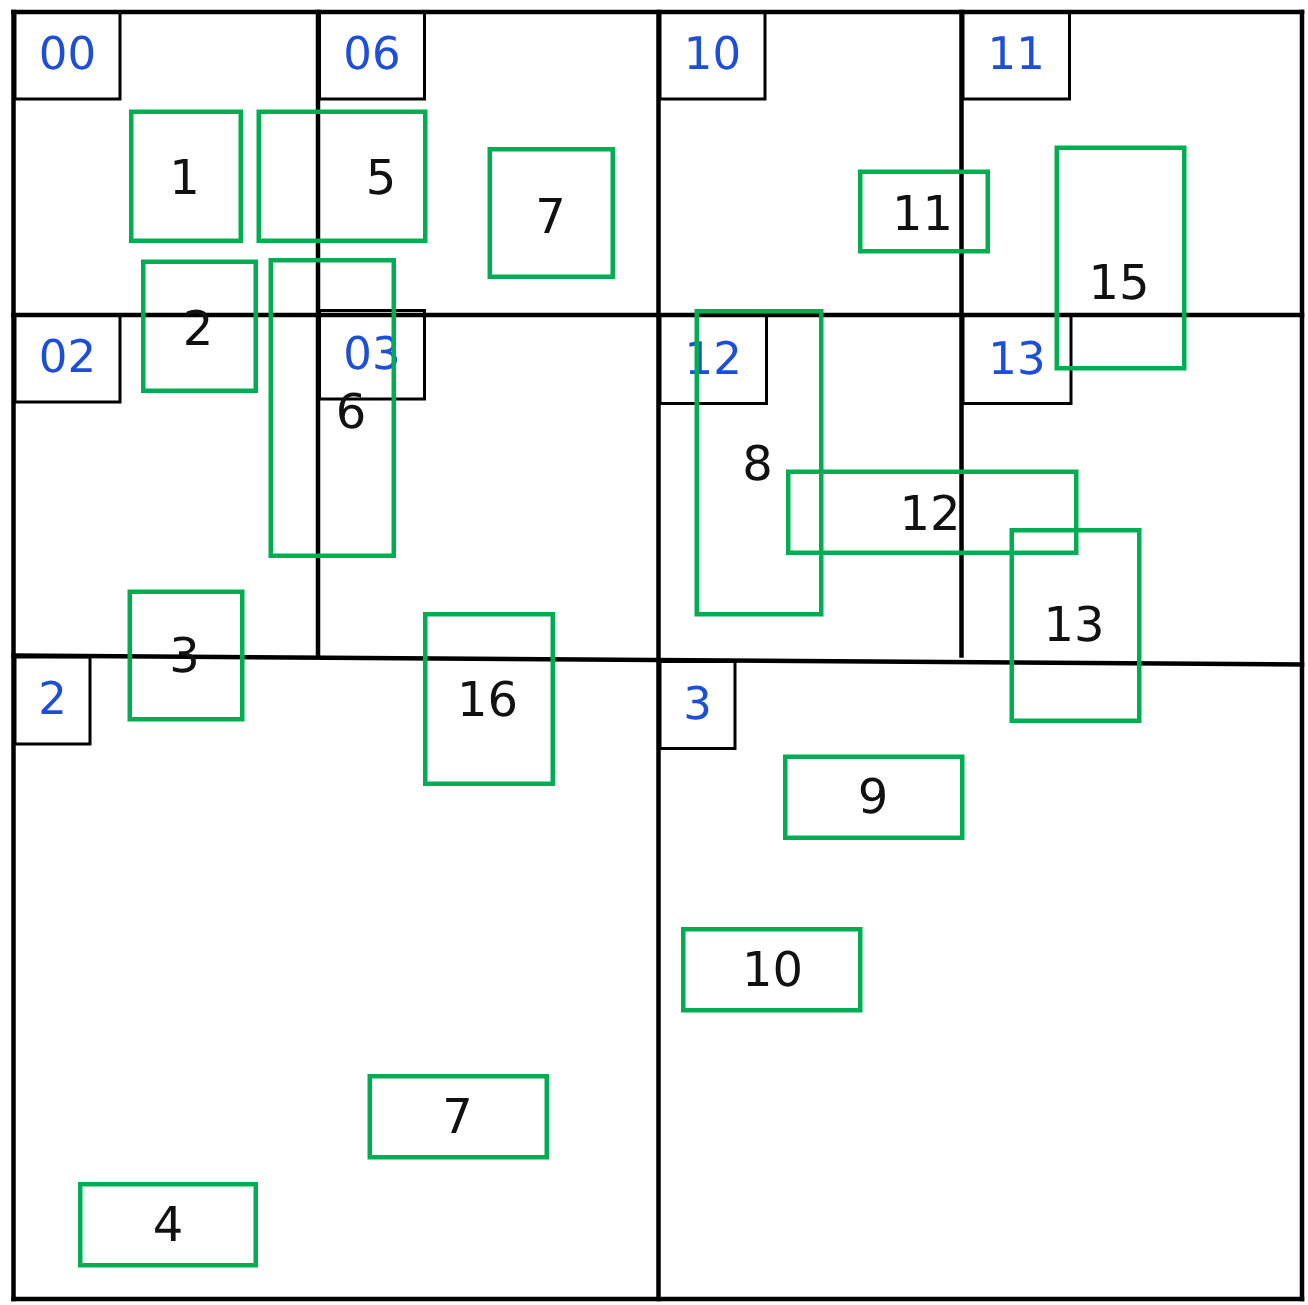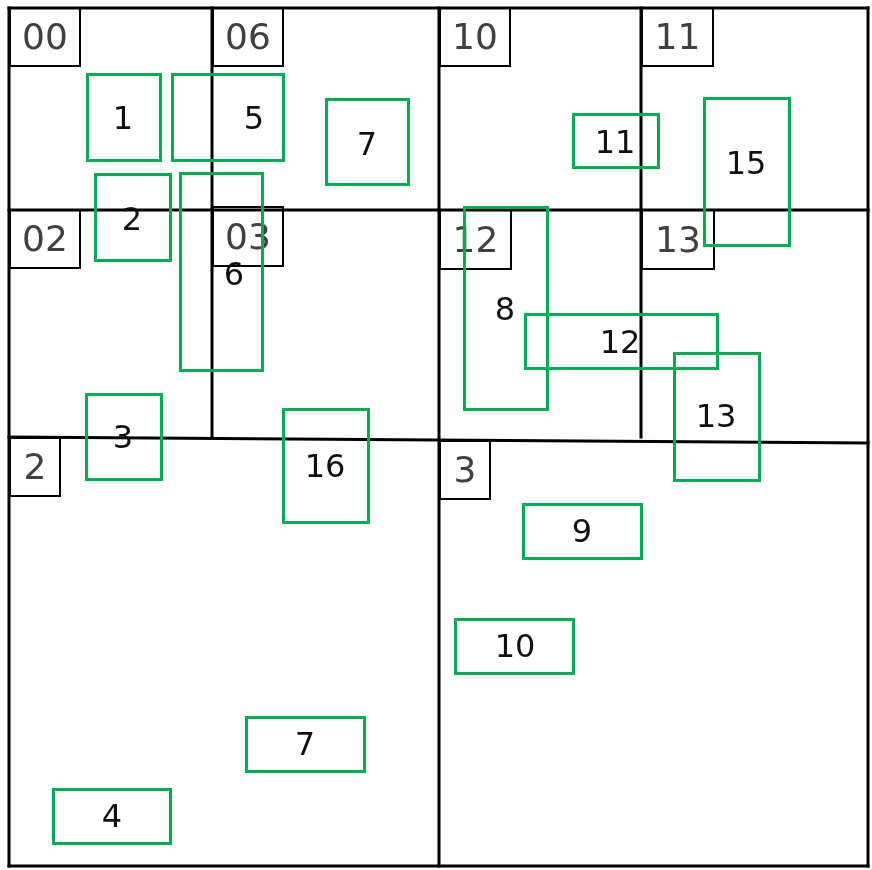--- a/index.html
+++ b/index.html
@@ -1,20 +1,20 @@
 <!DOCTYPE html>
 <html><head>
 <meta charset="utf-8">
 <style>
   html, body { margin:0; padding:0; background:#ffffff; }
   body { width:872px; height:870px; position:relative; overflow:hidden;
          font-family: "DejaVu Sans", sans-serif; }
   #canvas { position:absolute; left:0; top:0; width:872px; height:870px; }
   .cell-label { position:absolute; box-sizing:border-box; border:2px solid #000;
-                background:transparent; color:#404040; font-size:36px;
+                background:transparent; color:#1d4ed8; font-size:30px;
                 display:flex; align-items:center; justify-content:center; line-height:1; }
   .obj { position:absolute; box-sizing:border-box; border:3px solid #00ad50; }
   .obj-label { position:absolute; color:#111; font-size:32px; line-height:1;
                transform:translate(-50%,-50%); white-space:nowrap; }
 </style>
 </head>
 <body>
 
 <div id="canvas">
   <svg id="grid" width="872" height="870" style="position:absolute;left:0;top:0;">
@@ -51,21 +51,21 @@
       <div class="obj-label" style="left: 132px; top: 219px;">2</div>
       <div class="obj" style="left: 179px; top: 172px; width: 85px; height: 200px; border-color: rgb(0, 173, 80);"></div>
       <div class="obj-label" style="left: 234px; top: 274px;">6</div>
       <div class="obj" style="left: 85px; top: 393px; width: 78px; height: 88px; border-color: rgb(0, 173, 80);"></div>
       <div class="obj-label" style="left: 123px; top: 437px;">3</div>
       <div class="obj" style="left: 282px; top: 408px; width: 88px; height: 116px; border-color: rgb(0, 173, 80);"></div>
       <div class="obj-label" style="left: 325px; top: 466px; text-align: right;">16</div>
       <div class="obj" style="left: 572px; top: 113px; width: 88px; height: 56px; border-color: rgb(0, 173, 80);"></div>
       <div class="obj-label" style="left: 615px; top: 142px;">11</div>
       <div class="obj" style="left: 703px; top: 97px; width: 88px; height: 150px; border-color: rgb(0, 173, 80);"></div>
-      <div class="obj-label" style="left: 746px; top: 163px;">15</div>
+      <div class="obj-label" style="left: 746px; top: 188px;">15</div>
       <div class="obj" style="left: 463px; top: 206px; width: 86px; height: 205px; border-color: rgb(0, 173, 80);"></div>
       <div class="obj-label" style="left: 505px; top: 309px;">8</div>
       <div class="obj" style="left: 524px; top: 313px; width: 195px; height: 57px; border-color: rgb(0, 173, 80);"></div>
       <div class="obj-label" style="left: 620px; top: 342px;">12</div>
       <div class="obj" style="left: 673px; top: 352px; width: 88px; height: 130px; border-color: rgb(0, 173, 80);"></div>
       <div class="obj-label" style="left: 716px; top: 416px;">13</div>
       <div class="obj" style="left: 522px; top: 503px; width: 121px; height: 57px; border-color: rgb(0, 173, 80);"></div>
       <div class="obj-label" style="left: 582px; top: 531px;">9</div>
       <div class="obj" style="left: 454px; top: 618px; width: 121px; height: 57px; border-color: rgb(0, 173, 80);"></div>
       <div class="obj-label" style="left: 515px; top: 646px;">10</div>

